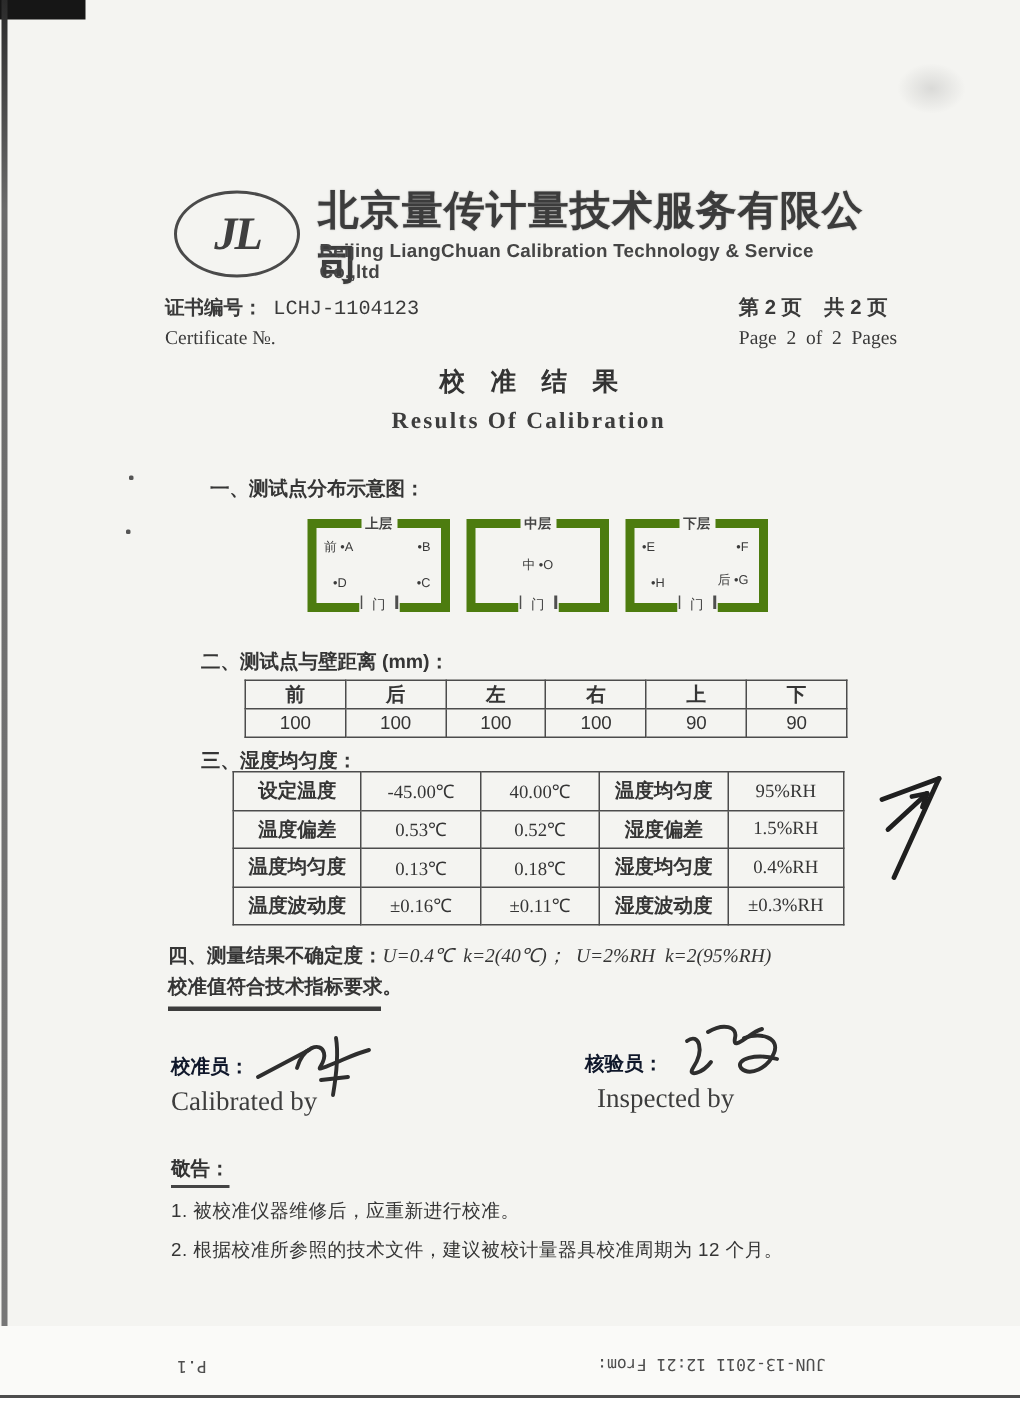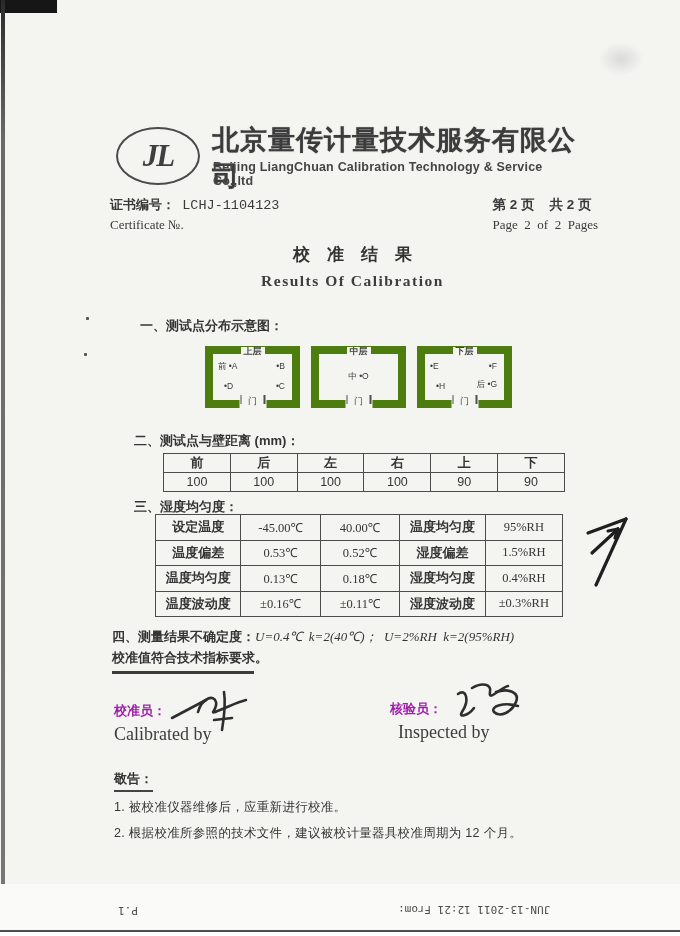--- a/index.html
+++ b/index.html
@@ -57,21 +57,21 @@
 
   .sec-heading { font-size:13px; font-weight:bold; color:#353535; }
   .h1 { left:140px; top:317px; }
   .h2 { left:134px; top:432px; }
   .h3 { left:134px; top:498px; }
 
   
   .diagram { left:205px; top:346px; display:flex; gap:11px; }
   .layer-box {
     position:relative; width:95px; height:62px;
-    border:8px solid #4d7c0f; background:transparent;text-decoration:underline;
+    border:6px solid #4d7c0f; background:transparent;text-decoration:underline;
   }
   .layer-label {
     position:absolute; top:-7px; left:50%; transform:translateX(-50%);
     background:#f4f4f1; padding:0 3px; font-size:9px; font-weight:bold; color:#444; line-height:1;
   }
   .pt { position:absolute; font-size:8.5px; color:#3a3a3a; white-space:nowrap; }
   .pt.tl { left:5px;  top:7px; }
   .pt.tr { right:7px; top:7px; }
   .pt.bl { left:11px; bottom:9px; }
   .pt.br { right:7px; bottom:9px; }
@@ -98,21 +98,21 @@
   .t-result td.val { width:19.5%; }
 
   
   .sec4 { left:112px; top:627px; width:475px; font-size:13px; color:#353535; }
   .sec4 .pfx { font-weight:bold; }
   .sec4 .formula { font-family:"Liberation Serif", serif; font-style:italic; font-size:13px;margin-top:46px; }
   .sec4-l2 { left:112px; top:649px; font-size:13px; font-weight:bold; color:#353535; }
   .sec4-rule { left:112px; top:671px; width:142px; height:3px; background:#3c3c3c; }
 
   
-  .sig-label-cn { font-size:13px; font-weight:bold; color:#a21caf; }
+  .sig-label-cn { font-size:13px; font-weight:bold; color:#0f172a; }
   .sig-label-en { font-family:"Liberation Serif", serif; font-size:18px; color:#3d3d3d; }
   .sig-cal-cn { left:114px; top:702px; }
   .sig-cal-en { left:114px; top:724px; }
   .sig-ins-cn { left:390px; top:700px; }
   .sig-ins-en { left:398px; top:722px; }
   .sig-svg { stroke:#2e2e2e; fill:none; stroke-linecap:round; }
 
   
   .notice-h { left:114px; top:770px; font-size:13px; font-weight:bold; color:#333;
               border-bottom:2px solid #444; padding-bottom:2px; }

